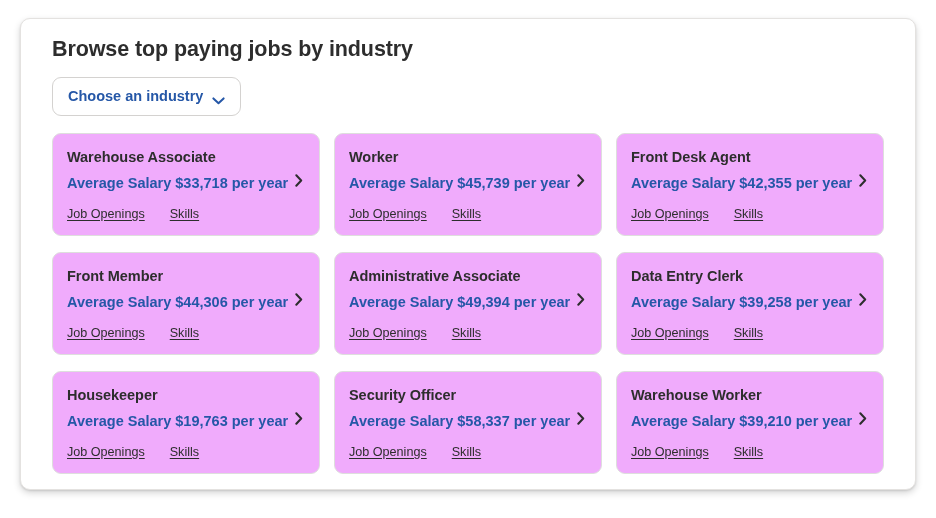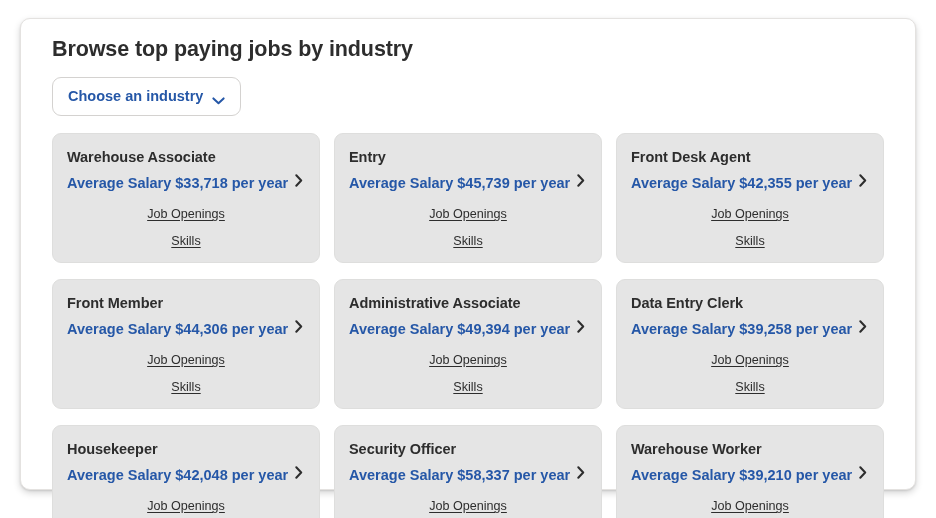--- a/index.html
+++ b/index.html
@@ -69,21 +69,21 @@
     display: grid;
     grid-template-columns: repeat(3, 1fr);
     column-gap: 14px;
     row-gap: 16px;
     margin: 17px 0 0 0;
     padding: 0 15px;
   }
 
   .job-card {
     box-sizing: border-box;
-    background: #e5e5e5;
+    background: #f0abfc;
     border: 1px solid #dededd;
     border-radius: 9px;
     padding: 14px 14px 13px 14px;
     min-height: 102px;
   }
 
   .job-title {
     font-size: 14.5px;
     font-weight: bold;
     color: #2d2d2d;
@@ -111,22 +111,21 @@
   .chevron {
     width: 8px;
     height: 13px;
     flex: none;
     margin-right: 2px;
   }
 
   .card-links {
     display: flex;
     align-items: center;
-    gap: 11px;
-    flex-direction: column;
+    gap: 25px;
   }
   .card-links a {
     font-size: 12.6px;
     color: #2d2d2d;
     line-height: 16px;
     text-decoration: underline;
     text-underline-offset: 2px;
     cursor: pointer;
     white-space: nowrap;
   }
@@ -154,21 +153,21 @@
         <path d="M1.3 1.2 L6.2 6.5 L1.3 11.8" fill="none" stroke="#2d2d2d" stroke-width="2" stroke-linecap="round" stroke-linejoin="round"></path>
       </svg>
     </div>
     <div class="card-links">
       <a>Job Openings</a>
       <a>Skills</a>
     </div>
   </div>
 
   <div class="job-card">
-    <div class="job-title">Entry</div>
+    <div class="job-title">Worker</div>
     <div class="salary-row">
       <span class="salary-text">Average Salary $45,739 per year</span>
       <svg class="chevron" viewBox="0 0 8 13" aria-hidden="true">
         <path d="M1.3 1.2 L6.2 6.5 L1.3 11.8" fill="none" stroke="#2d2d2d" stroke-width="2" stroke-linecap="round" stroke-linejoin="round"></path>
       </svg>
     </div>
     <div class="card-links">
       <a>Job Openings</a>
       <a>Skills</a>
     </div>
@@ -226,21 +225,21 @@
     </div>
     <div class="card-links">
       <a>Job Openings</a>
       <a>Skills</a>
     </div>
   </div>
 
   <div class="job-card">
     <div class="job-title">Housekeeper</div>
     <div class="salary-row">
-      <span class="salary-text">Average Salary $42,048 per year</span>
+      <span class="salary-text">Average Salary $19,763 per year</span>
       <svg class="chevron" viewBox="0 0 8 13" aria-hidden="true">
         <path d="M1.3 1.2 L6.2 6.5 L1.3 11.8" fill="none" stroke="#2d2d2d" stroke-width="2" stroke-linecap="round" stroke-linejoin="round"></path>
       </svg>
     </div>
     <div class="card-links">
       <a>Job Openings</a>
       <a>Skills</a>
     </div>
   </div>
 

